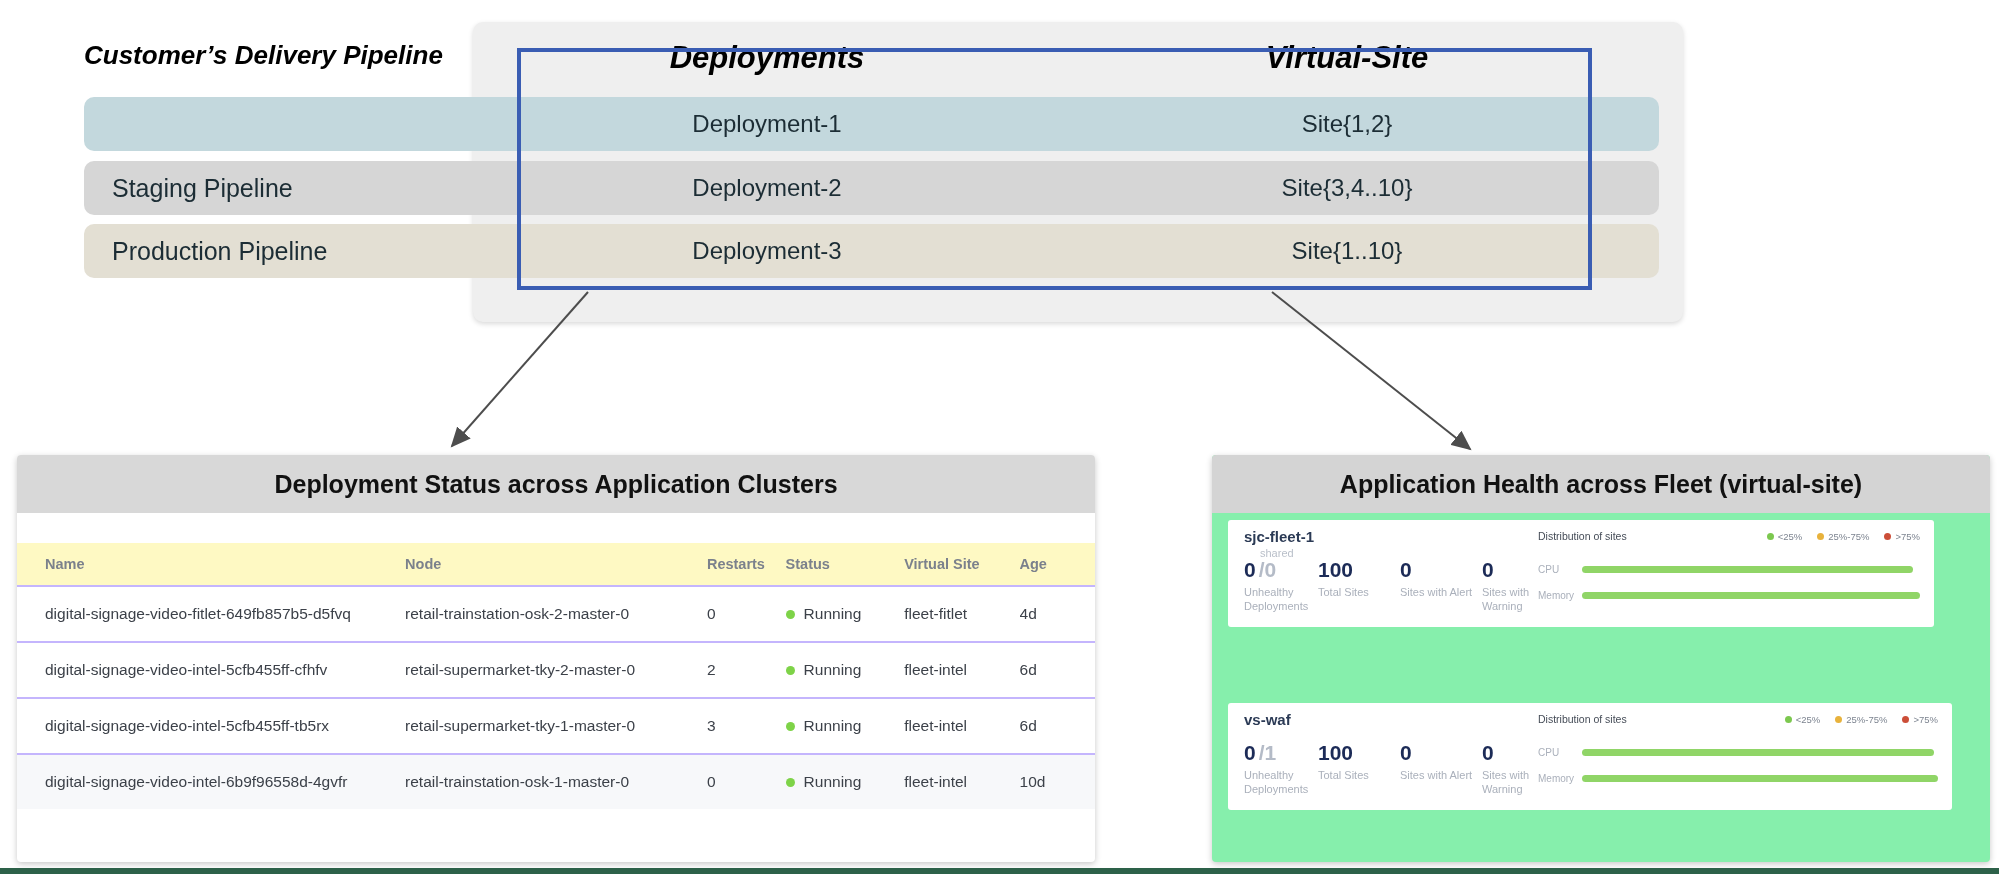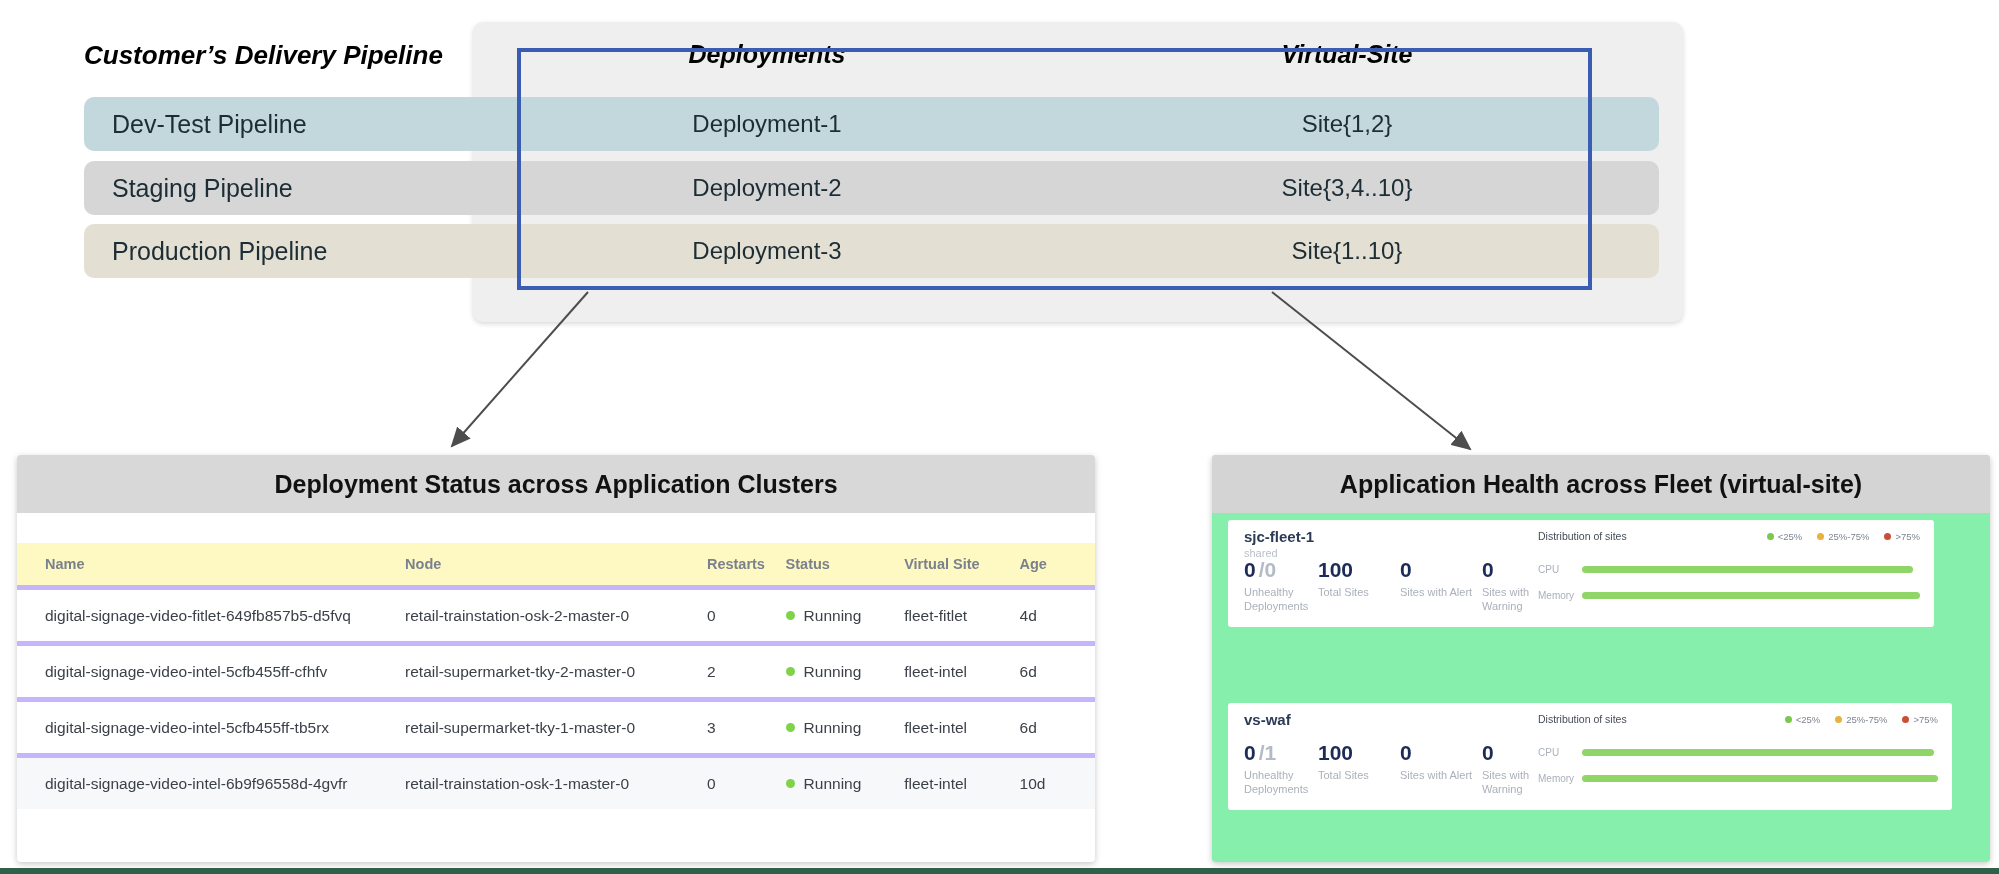--- a/index.html
+++ b/index.html
@@ -14,21 +14,21 @@
     position:absolute; left:473px; top:22px; width:1210px; height:300px;
     background:#efefef; border-radius:10px;
     box-shadow:0 2px 5px rgba(0,0,0,.15);
   }
   .pipeline-title {
     position:absolute; left:84px; top:40px;
     font-size:26px; font-weight:bold; font-style:italic; color:#000;
   }
   .col-header {
     position:absolute; top:40px; width:340px; text-align:center;
-    font-size:25px; font-weight:bold; font-style:italic; color:#000;
+    font-size:31px; font-weight:bold; font-style:italic; color:#000;
   }
   .col-header.dep  { left:597px; }
   .col-header.site { left:1177px; }
 
   .pipe-row {
     position:absolute; left:84px; width:1575px; height:54px; border-radius:10px;
   }
   .pipe-row .row-label {
     position:absolute; left:28px; top:0; line-height:54px;
     font-size:25px; color:#1c2d35;
@@ -70,36 +70,36 @@
     align-items:center;
   }
   .t-row > div { padding-right:6px; white-space:nowrap; overflow:hidden; }
   .t-row > div:first-child { padding-left:28px; }
   .t-head {
     height:42px; background:#fef9c3; color:#7b818c;
     font-weight:bold; font-size:14.5px;
   }
   .t-data {
     height:56px; font-size:15.5px; color:#3c4149;
-    border-top:5px solid #c4b5fd;
+    border-top:2px solid #c4b5fd;
   }
   .t-data.stripe { background:#f7f8fa; }
   .status-cell { display:flex; align-items:center; gap:9px; }
   .dot { width:9px; height:9px; border-radius:50%; flex:0 0 auto; }
 
   
   .right-panel { left:1212px; width:778px; height:407px; background:#86efac; }
   .right-panel .panel-header { background:#d4d4d4; }
   .health-card {
     position:absolute; left:16px; height:107px; background:#ffffff; border-radius:3px;
   }
   .health-card.c0 { top:65px;  width:706px; }
   .health-card.c1 { top:248px; width:724px; }
   .card-name { position:absolute; left:16px; top:8px; font-size:15px; font-weight:bold; color:#2b3a55; }
-  .card-sub  { position:absolute; left:16px; top:27px; font-size:11px; color:#b9bfc9; }
+  .card-sub  { position:absolute; left:32px; top:27px; font-size:11px; color:#b9bfc9; }
   .stat { position:absolute; top:38px; }
   .stat-num { font-size:21px; font-weight:bold; color:#1c2b57; white-space:nowrap; }
   .stat-num .dim { color:#b4bbc7; margin-left:3px; }
   .stat-label { margin-top:4px; font-size:11px; color:#aab0bb; line-height:1.25; }
   .stat.s0 { left:16px;  width:86px; }
   .stat.s1 { left:90px;  width:80px; }
   .stat.s2 { left:172px; width:94px; }
   .stat.s3 { left:254px; width:60px; }
   .dist { position:absolute; left:310px; top:10px; right:14px; height:90px; }
   .dist-title { position:absolute; left:0; top:0; font-size:10.5px; color:#454c57; }
@@ -118,21 +118,20 @@
 </head>
 <body>
 
 <div class="top-panel"></div>
 
 <div class="pipeline-title">Customer’s Delivery Pipeline</div>
 <div class="col-header dep">Deployments</div>
 <div class="col-header site">Virtual-Site</div>
 
 <div class="pipe-row r0" style="background: rgb(195, 216, 221);">
-  <span class="row-label">Dev-Test Pipeline</span>
   <span class="cell dep">Deployment-1</span>
   <span class="cell site">Site{1,2}</span>
 </div>
 <div class="pipe-row r1" style="background: rgb(214, 214, 214);">
   <span class="row-label">Staging Pipeline</span>
   <span class="cell dep">Deployment-2</span>
   <span class="cell site">Site{3,4..10}</span>
 </div>
 <div class="pipe-row r2" style="background: rgb(227, 223, 211);">
   <span class="row-label">Production Pipeline</span>

